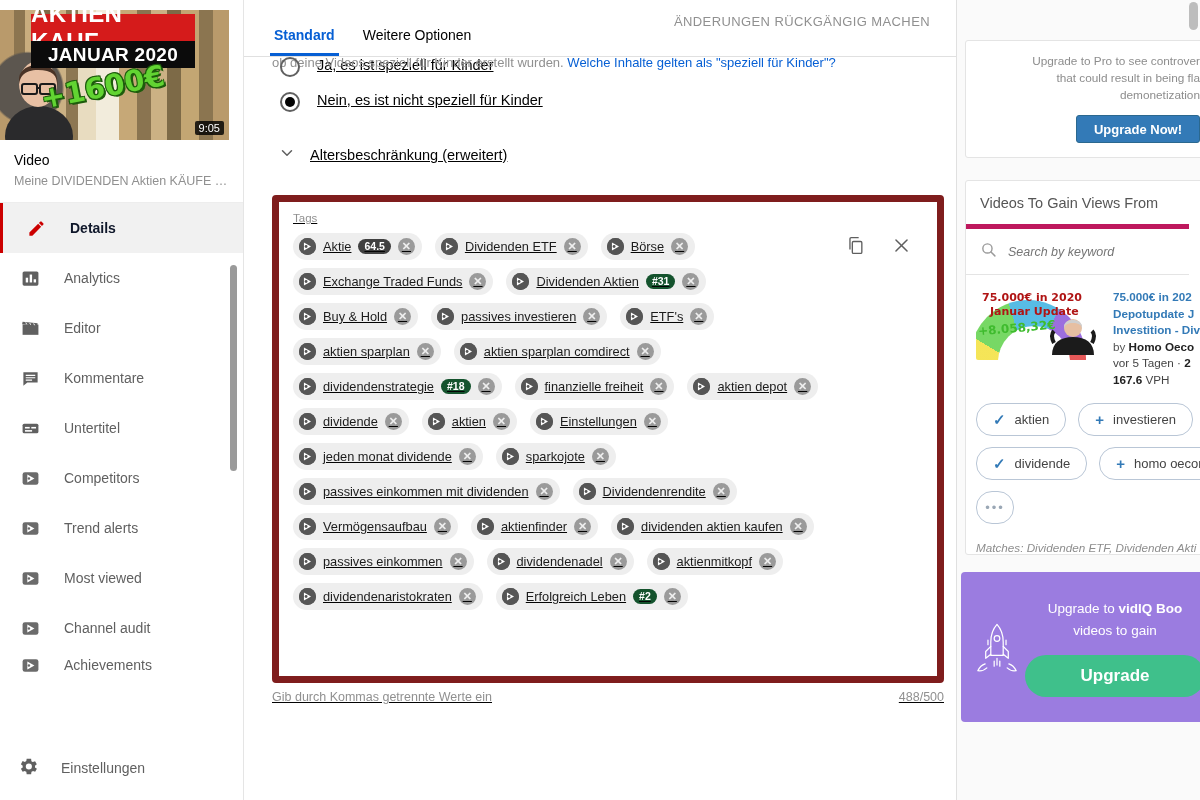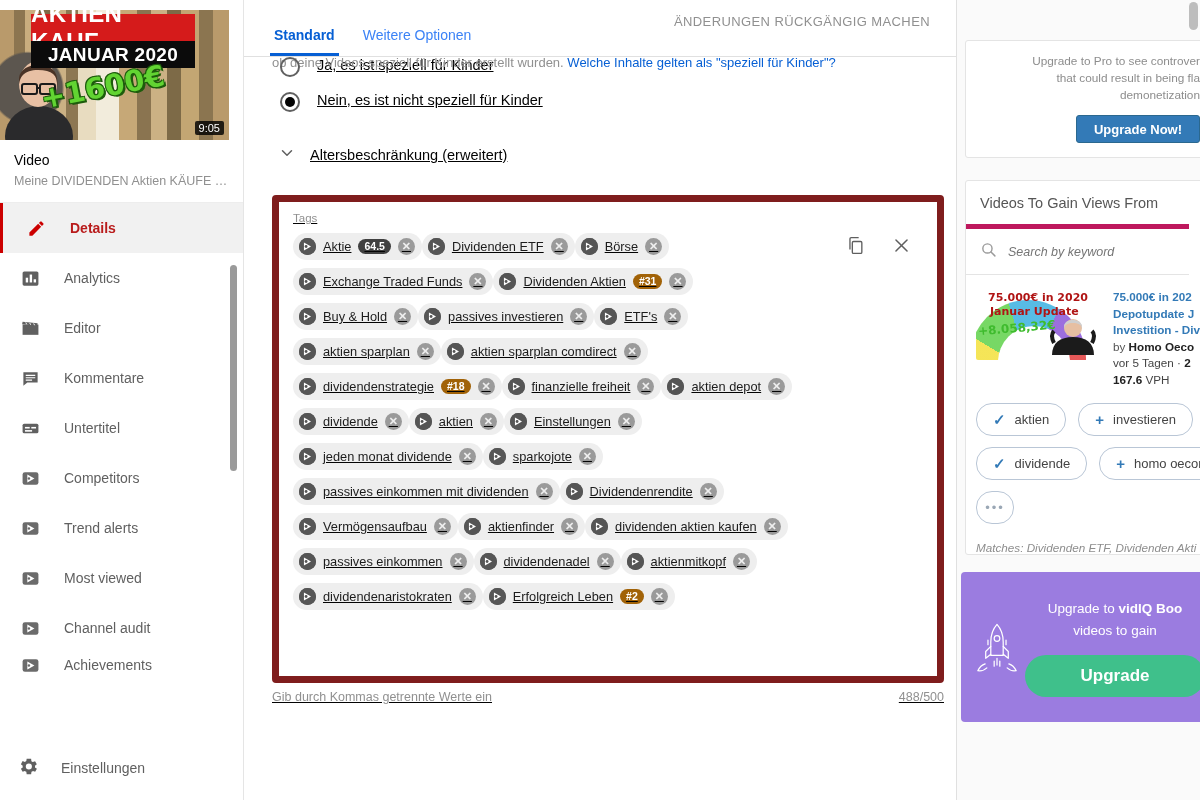--- a/index.html
+++ b/index.html
@@ -75,21 +75,21 @@
     white-space: nowrap; overflow: hidden; text-overflow: ellipsis;
   }
 
   .nav-list { border-top: 1px solid #ededed; }
   .nav-item {
     display: flex; align-items: center; gap: 22px;
     height: 50px; padding-left: 18px; cursor: pointer;
     font-size: 14px; color: #606060; position: relative;
   }
   .nav-item .nav-ic { width: 24px; height: 24px; display:flex; align-items:center; justify-content:center; flex: 0 0 24px; }
-  .nav-item.active { background: #f1f1f1; color: #b91c1c; font-weight: bold; padding-left: 24px; }
+  .nav-item.active { background: #f1f1f1; color: #0f172a; font-weight: bold; padding-left: 24px; }
   .nav-item.active::before {
     content:''; position:absolute; left:0; top:0; bottom:0; width:3px; background:#c00;
   }
   .nav-item.clipped { height: 24px; overflow: hidden; }
   .nav-settings {
     position: absolute; left: 0; right: 0; bottom: 12px;
     display: flex; align-items: center; gap: 22px;
     padding-left: 18px; height: 40px;
     font-size: 14px; color: #606060; background: #fff; cursor: pointer;
   }
@@ -102,21 +102,21 @@
   .main {
     flex: 1 1 auto; position: relative; height: 800px;
     background: #fff; overflow: hidden;
   }
   .tabs-bar {
     height: 57px; border-bottom: 1px solid #e0e0e0;
     display: flex; align-items: flex-end; padding: 0 16px 0 16px;
     position: relative;
   }
   .tab {
-    font-size: 14px; color: #3b82f6; padding: 0 14px 13px 14px;
+    font-size: 14px; color: #000000; padding: 0 14px 13px 14px;
     cursor: pointer; position: relative;
   }
   .tab.active { color: #065fd4; font-weight: bold; margin-top: 28px; }
   .tab.active::after {
     content:''; position:absolute; left:10px; right:10px; bottom:0;
     height:3px; background:#065fd4;
   }
   .undo-btn {
     position: absolute; right: 26px; top: 14px;
     font-size: 13px; letter-spacing: .4px; color: #909090;
@@ -153,36 +153,36 @@
   .age-label { font-size: 14.5px; color: #030303; }
 
   .tags-box {
     margin: 29px 0 0 0; width: 672px;
     border: 7px solid #7f1d1d; border-radius: 4px;
     padding: 10px 14px 16px 14px; position: relative;
     min-height: 488px;
   }
   .tags-box-label { font-size: 11.5px; color: #909090; margin-bottom: 9px; }
   .tag-rows { display: flex; flex-direction: column; gap: 8px; }
-  .tag-row { display: flex; flex-wrap: nowrap; align-items: center; }
+  .tag-row { display: flex; gap: 13px; flex-wrap: nowrap; align-items: center; }
   .chip {
     display: inline-flex; align-items: center; gap: 7px;
     background: #eeeeee; border-radius: 14px;
     height: 27px; padding: 0 7px 0 6px;
     font-size: 12.8px; color: #1c1c1c; white-space: nowrap;
     cursor: default;
   }
   .chip-ic {
     width: 17px; height: 17px; border-radius: 50%;
     background: #555; display: flex; align-items: center; justify-content: center;
     flex: 0 0 17px;
   }
   .chip-badge {
     font-size: 10.5px; font-weight: bold; color: #fff;
-    background: #a16207; border-radius: 9px; padding: 2px 6px;
+    background: #14532d; border-radius: 9px; padding: 2px 6px;
     line-height: 1;
   }
   .chip-badge.light { background: #404040; }
   .chip-x {
     width: 17px; height: 17px; border-radius: 50%;
     background: #9a9a9a; color: #eee;
     display: flex; align-items: center; justify-content: center;
     font-size: 11px; flex: 0 0 17px; cursor: pointer; font-weight: bold;
   }
   .tag-actions {
@@ -238,21 +238,21 @@
     background: conic-gradient(from 200deg at 50% 100%,
       #e23b3b 0 9%, #f08a2a 9% 18%, #f3e03a 18% 28%,
       #5fd14a 28% 40%, #3ab0e0 40% 52%, #8a55d8 52% 64%, #e23b3b 64% 72%, transparent 72%);
     opacity: .85;
   }
   .rainbow-in {
     position: absolute; left: 22px; top: 38px; width: 72px; height: 44px;
     border-radius: 36px 36px 0 0; background: #fff;
   }
   .rp-vt-l1, .rp-vt-l2, .rp-vt-l3 {
-    position: absolute; left: 12px; font-weight: bold; font-family: "DejaVu Sans", sans-serif;
+    position: absolute; left: 6px; font-weight: bold; font-family: "DejaVu Sans", sans-serif;
   }
   .rp-vt-l1 { top: 3px; font-size: 11px; color: #b01414; }
   .rp-vt-l2 { top: 17px; left: 14px; font-size: 11px; color: #b01414; }
   .rp-vt-l3 { top: 33px; left: 2px; font-size: 12px; color: #3fbb2e; transform: rotate(-5deg); }
   .rp-vt-person {
     position: absolute; right: 6px; bottom: 5px; width: 50px; height: 42px;
   }
   .rp-vid-info { font-size: 11.7px; line-height: 16.5px; color: #444; padding-top: 1px; }
   .rp-vid-title { color: #337ab7; font-weight: bold; white-space: nowrap; }
   .rp-vid-by { color: #555; }

